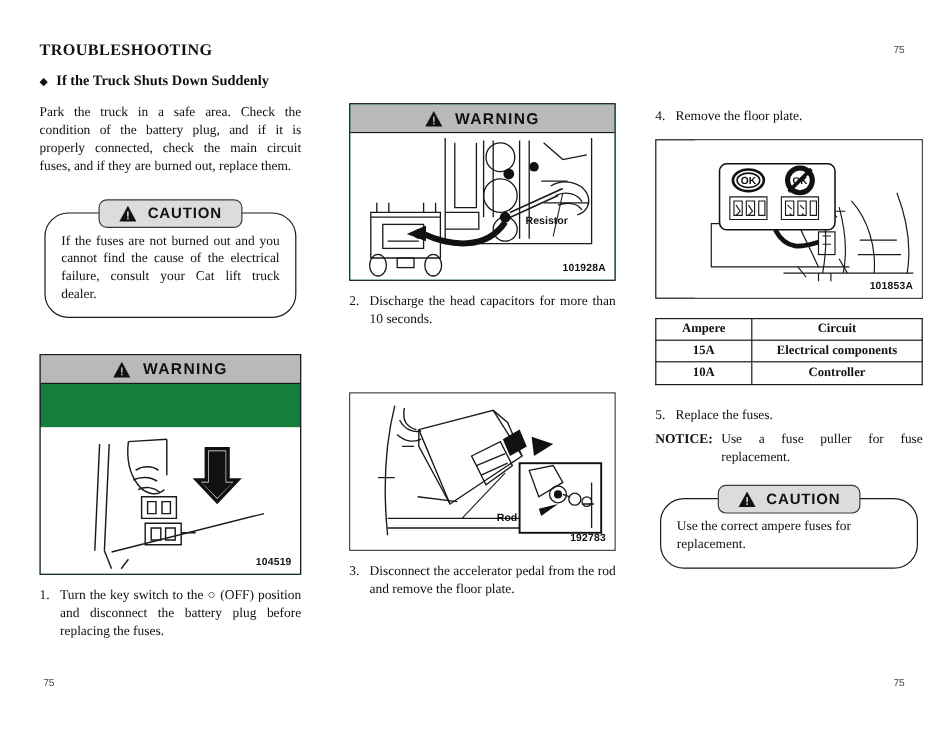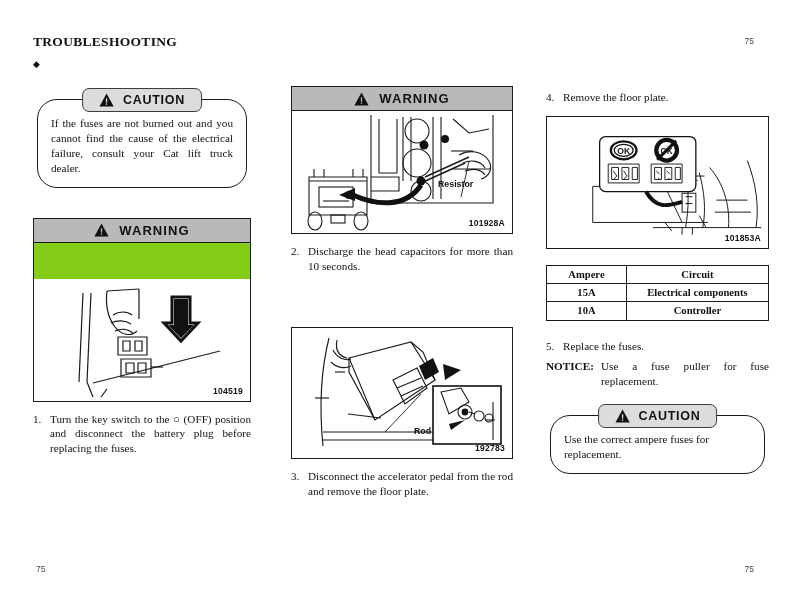--- a/index.html
+++ b/index.html
@@ -138,21 +138,21 @@
     margin: 0;
   }
   .caution-body.center { text-align: left; }
 
   
   .tri { display: block; }
 
   
   .warn-fig {
     border: 1.2px solid #1a1a1a;
-    background: #84cc16;
+    background: #15803d;
     position: relative;
   }
   .warn-bar {
     background: #b9b9b9;
     border-bottom: 1.2px solid #1a1a1a;
     height: 23px;
     display: flex;
     align-items: center;
     justify-content: center;
     gap: 10px;
@@ -218,22 +218,24 @@
     <div class="doc-title">TROUBLESHOOTING</div>
   </div>
   <div class="folio folio-tr">75</div>
   <div class="folio folio-bl">75</div>
   <div class="folio folio-br">75</div>
 
   <div class="col col-1">
 
     <div class="section-head">
       <span class="diamond">◆</span>
-    </div>
-
+      <span>If the Truck Shuts Down Suddenly</span>
+    </div>
+
+    <p class="body-text">Park the truck in a safe area. Check the condition of the battery plug, and if it is properly connected, check the main circuit fuses, and if they are burned out, replace them.</p>
 
     <div class="caution-box" style="margin-top:30px;">
       <div class="caution-tab">
         <svg class="tri" width="15" height="14" viewBox="0 0 15 14">
           <polygon points="7.5,0.5 14.6,13.5 0.4,13.5" fill="#111"></polygon>
           <rect x="6.85" y="5.2" width="1.3" height="4.4" fill="#dcdcdc"></rect>
           <rect x="6.85" y="10.4" width="1.3" height="1.4" fill="#dcdcdc"></rect>
         </svg>
         <span class="lbl">CAUTION</span>
       </div>

